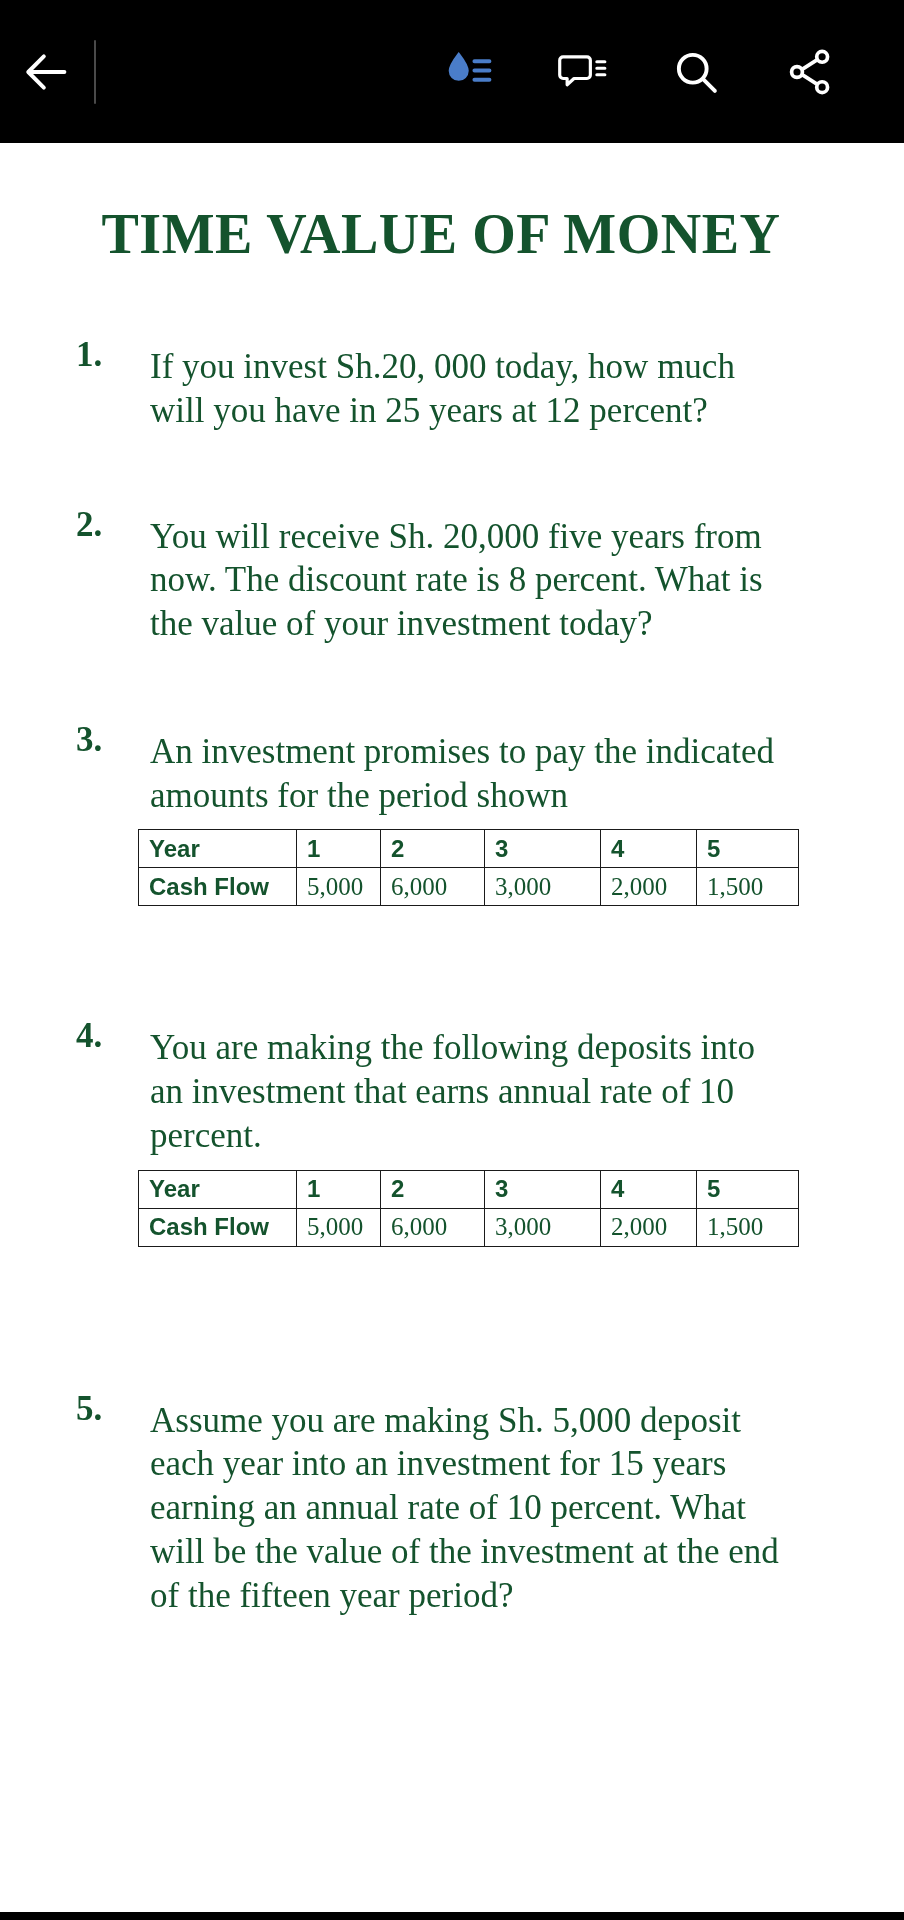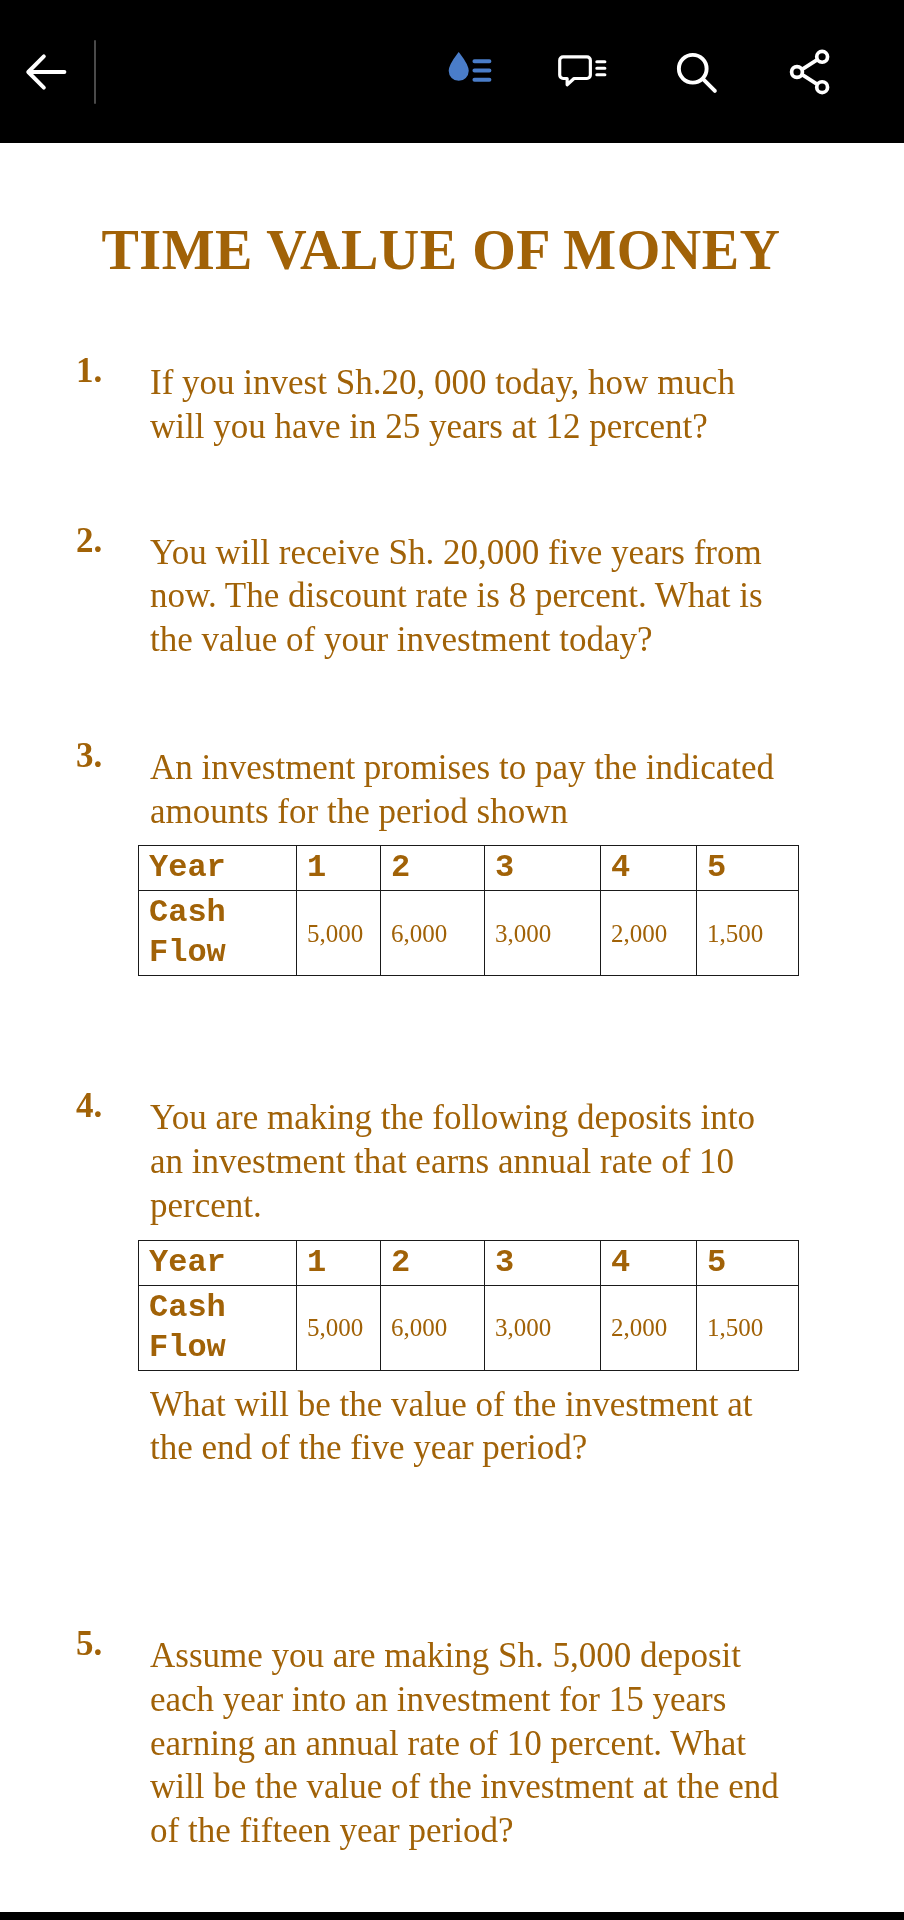--- a/index.html
+++ b/index.html
@@ -8,37 +8,37 @@
 
   
   .toolbar{height:143px;background:#000;display:flex;align-items:center;padding:0 62px 0 14px;flex-shrink:0;}
   .icon-btn{width:64px;height:64px;background:transparent;border:none;padding:6px;display:flex;align-items:center;justify-content:center;cursor:pointer;}
   .icon-btn svg{width:100%;height:100%;display:block;}
   .tb-divider{width:2px;height:64px;background:#4a4a4a;margin-left:16px;border-radius:1px;}
   .tb-spacer{flex:1;}
   .actions{display:flex;align-items:center;gap:50px;}
 
   
-  .doc{flex:1;padding:72px 98px 0 76px;color:#a16207;border-radius:21px;}
+  .doc{flex:1;padding:56px 98px 0 76px;color:#14532d;border-radius:21px;}
   .title{font-weight:700;font-size:56px;line-height:1.25;text-align:center;margin:0 0 64px 0;letter-spacing:.5px;}
   .qlist{margin:0;padding:0;}
   .q{display:flex;align-items:flex-start;font-size:35px;line-height:1.25;}
   .qnum{font-weight:700;width:62px;flex-shrink:0;}
   .qbody{flex:1;min-width:0;}
   .q p{margin:12px;}
   .q-gap-1{margin-bottom:58px;}
   .q-gap-2{margin-bottom:60px;}
   .q-gap-3{margin-bottom:108px;}
   .q-gap-4{margin-bottom:140px;}
   .outro{margin-top:52px;}
 
   
   .cf-table{border-collapse:collapse;margin-top:10px;table-layout:fixed;width:660px;}
   .cf-table th,.cf-table td{border:1px solid #1a1a1a;padding:2px 10px;text-align:left;vertical-align:middle;height:33px;overflow:hidden;}
-  .cf-table th{font-family:Liberation Mono, monospace;font-size:32px;font-weight:700;}
+  .cf-table th{font-family:Liberation Sans, sans-serif;font-size:24px;font-weight:700;}
   .cf-table td{font-family:"Liberation Serif",serif;font-size:25px;font-weight:400;}
 
   .bottom-bar{position:absolute;left:0;right:0;bottom:0;height:8px;background:#000;}
 </style>
 </head>
 <body>
 
 <div class="screen">
 
   <header class="toolbar">
@@ -175,21 +175,20 @@
             <tr>
               <th>Cash Flow</th>
               <td>5,000</td>
               <td>6,000</td>
               <td>3,000</td>
               <td>2,000</td>
               <td>1,500</td>
             </tr>
           </tbody>
             </table>
-          <p class="outro">What will be the value of the investment at the end of the five year period?</p>
         </div>
       </div>
 
       <div class="q">
         <span class="qnum">5.</span>
         <div class="qbody">
           <p>Assume you are making Sh. 5,000 deposit each year into an investment for 15 years earning an annual rate of 10 percent. What will be the value of the investment at the end of the fifteen year period?</p>
         </div>
       </div>
 

